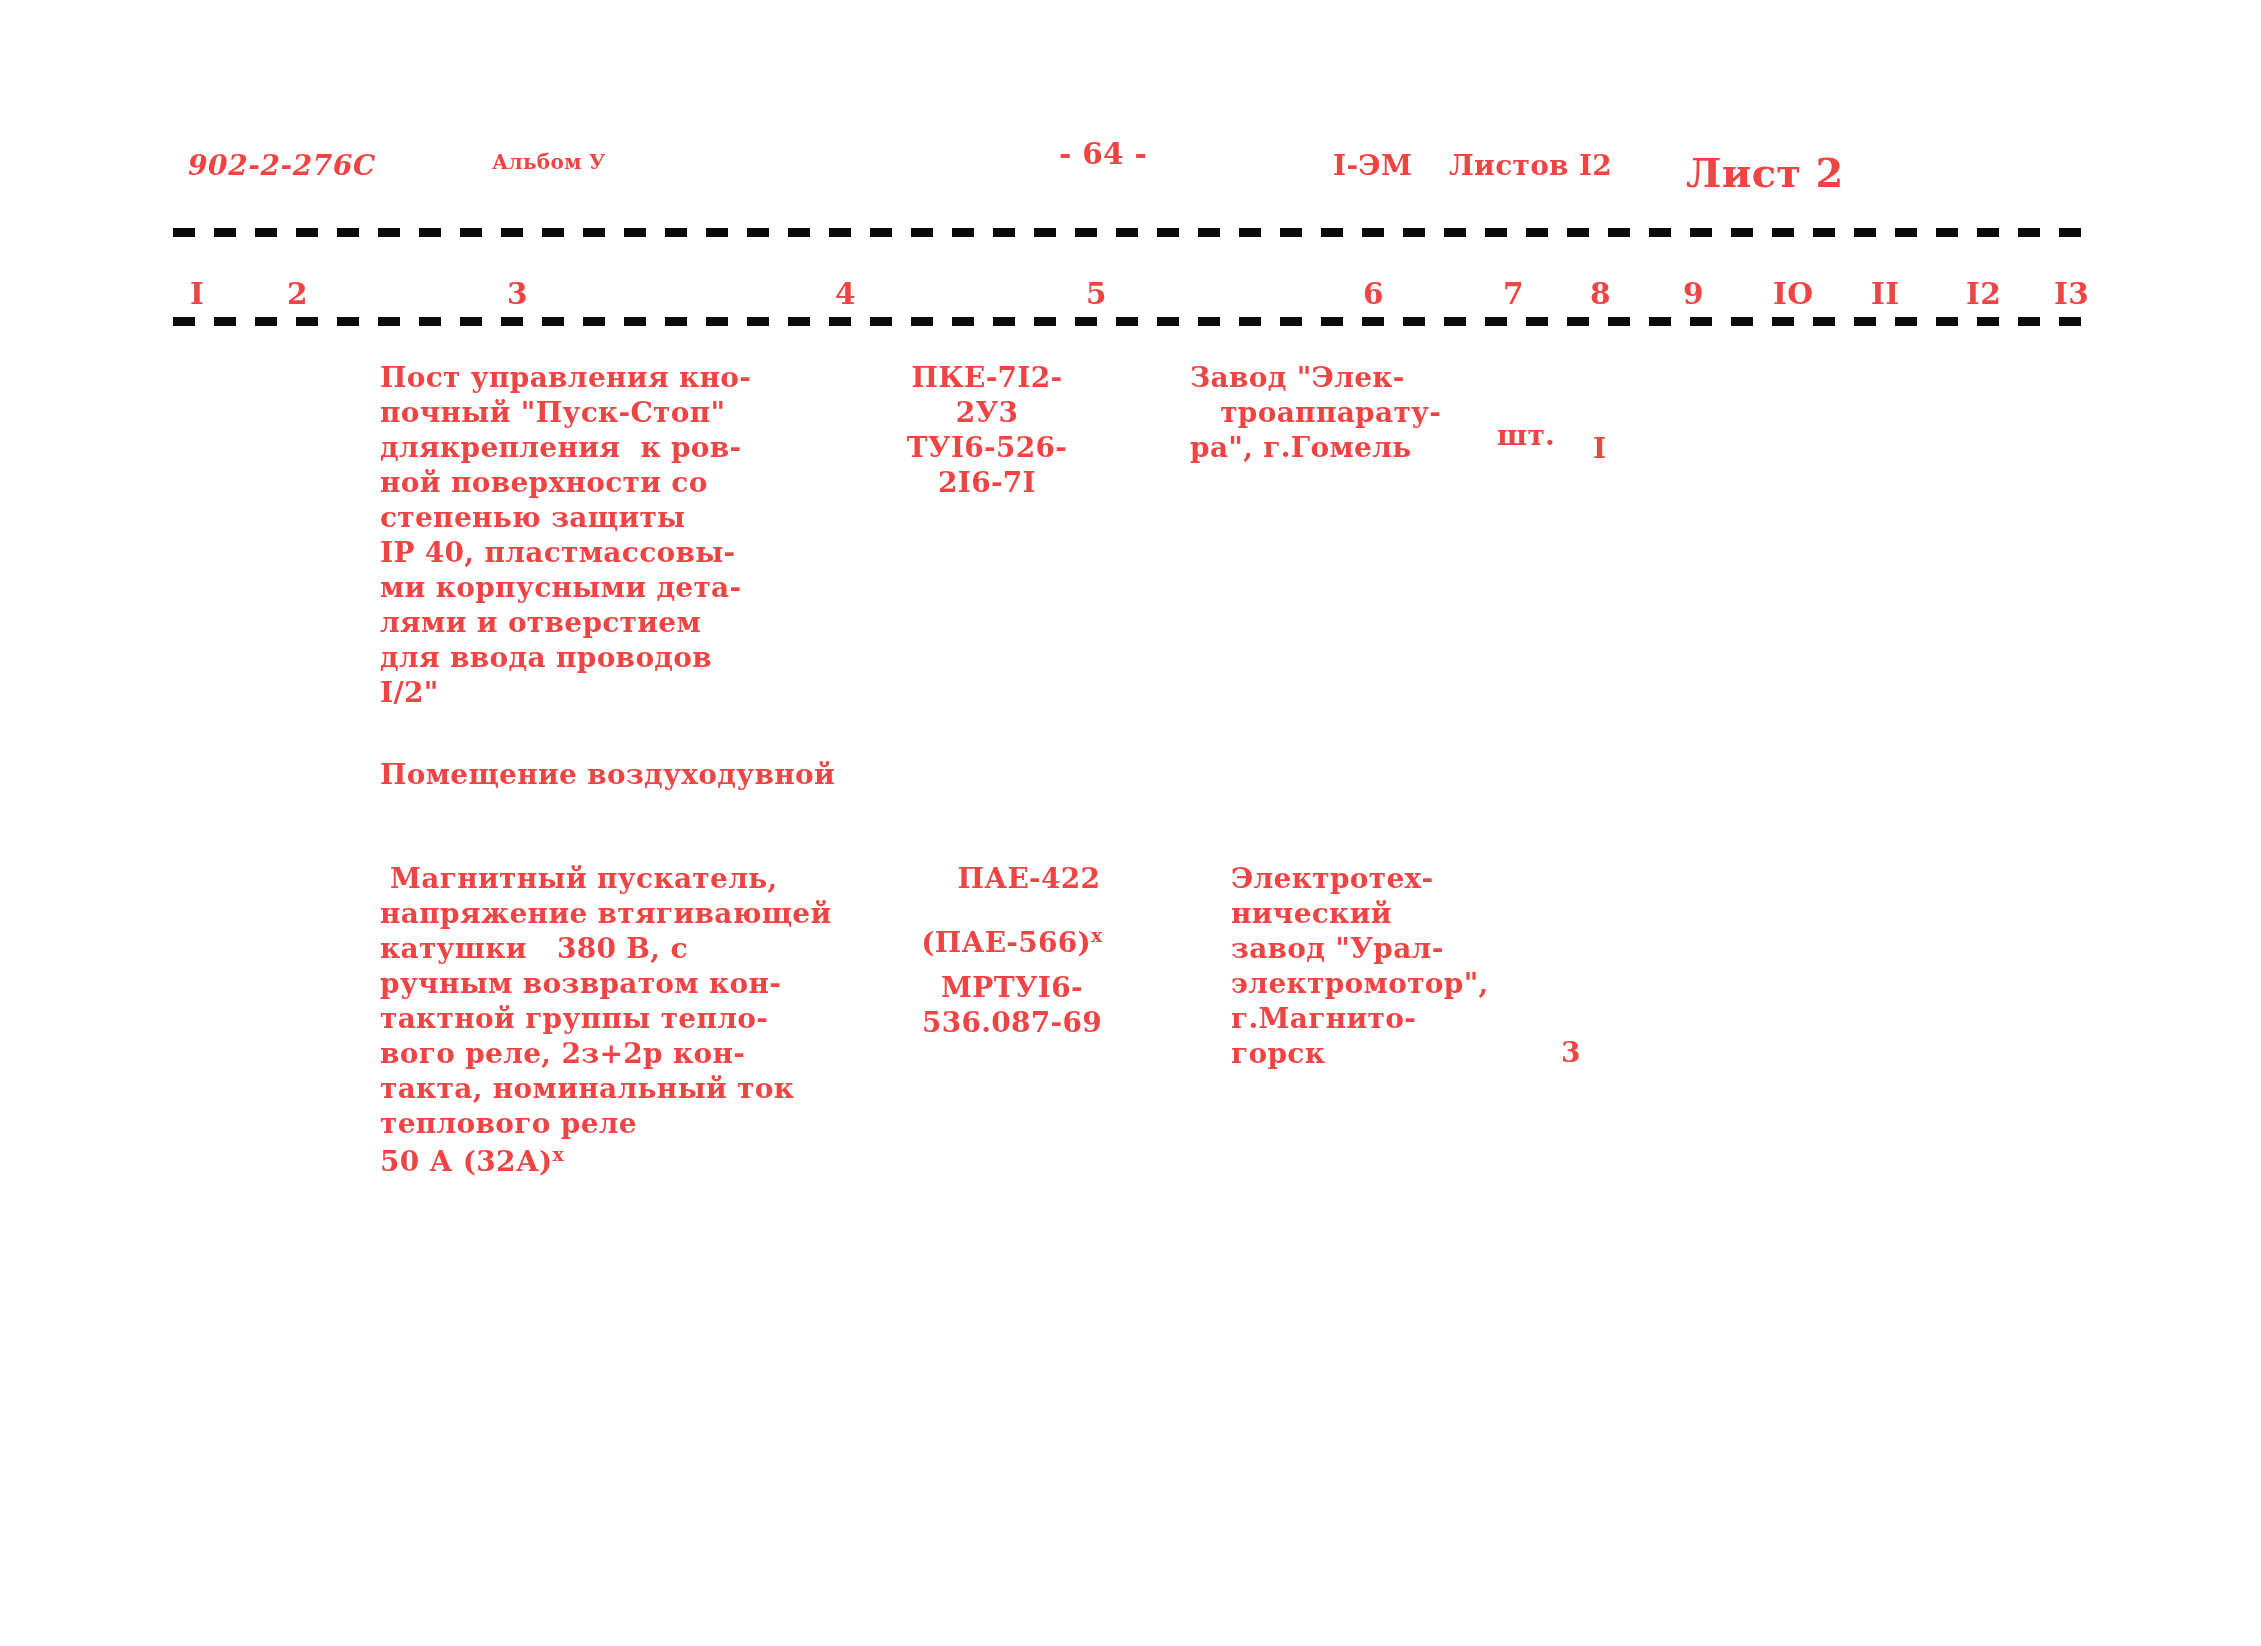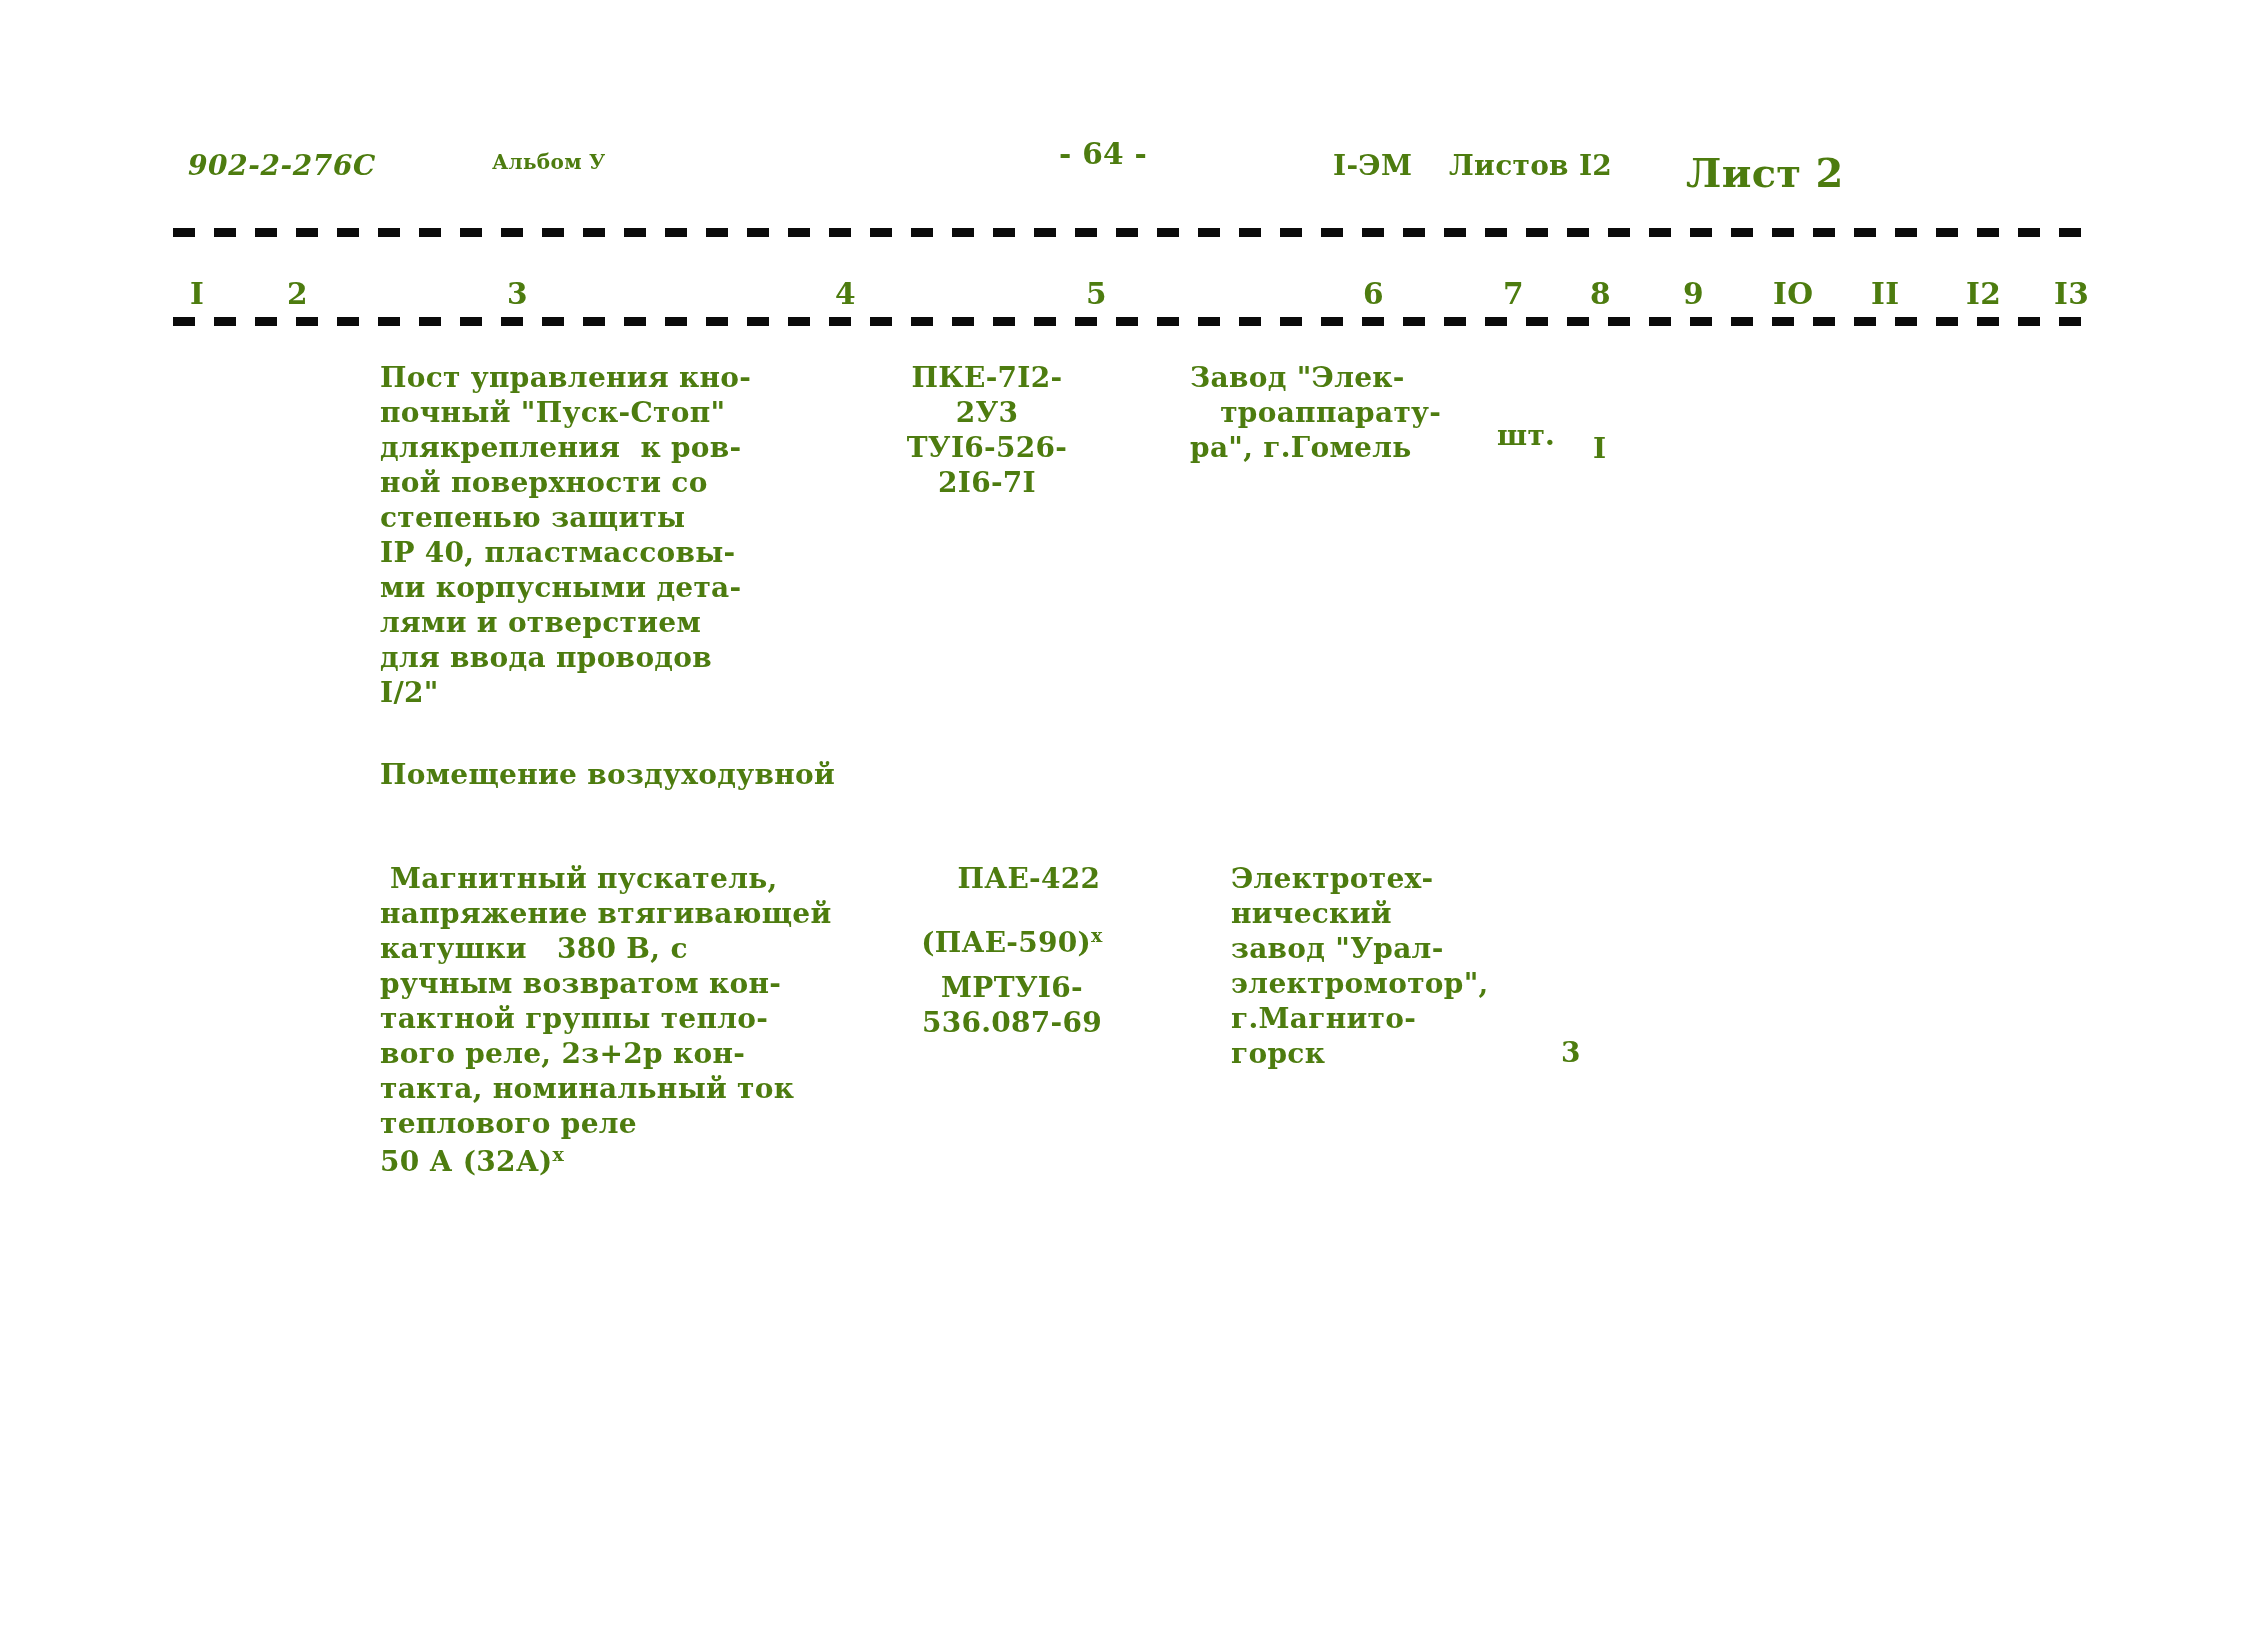--- a/index.html
+++ b/index.html
@@ -13,21 +13,21 @@
     position: relative;
     font-family: "Liberation Serif", "DejaVu Serif", serif;
     color: #000000;
     overflow: hidden;
   }
 
   
   .tw {
     font-family: "DejaVu Serif", "Liberation Serif", serif;
     font-weight: 700;
-    color: #4d7c0f;
+    color: #ef4444;
     letter-spacing: 0.3px;
     white-space: pre;
   }
 
   
   #header-row {
     position: absolute;
     left: 0; top: 149px;
     width: 2261px; height: 45px;
   }
@@ -194,21 +194,21 @@
 ручным возвратом кон-
 тактной группы тепло-
 вого реле, 2з+2р кон-
 такта, номинальный ток
 теплового реле</div>
 
     <div class="cell desc tw" style="top:784px;"><span>50 А (32А)</span><sup class="mark">х</sup></div>
 
     <div class="cell type tw" style="top:501px; left:859px;">ПАЕ-422</div>
 
-    <div class="cell type tw" style="top:565px; left:842px;"><span>(ПАЕ-590)</span><sup class="mark">х</sup></div>
+    <div class="cell type tw" style="top:565px; left:842px;"><span>(ПАЕ-566)</span><sup class="mark">х</sup></div>
 
     <div class="cell type tw" style="top:610px; left:842px;">МРТУI6-
 536.087-69</div>
 
     <div class="cell maker tw" style="top:501px;margin-left:41px;">Электротех-
 нический
 завод "Урал-
 электромотор",
 г.Магнито-
 горск</div>

